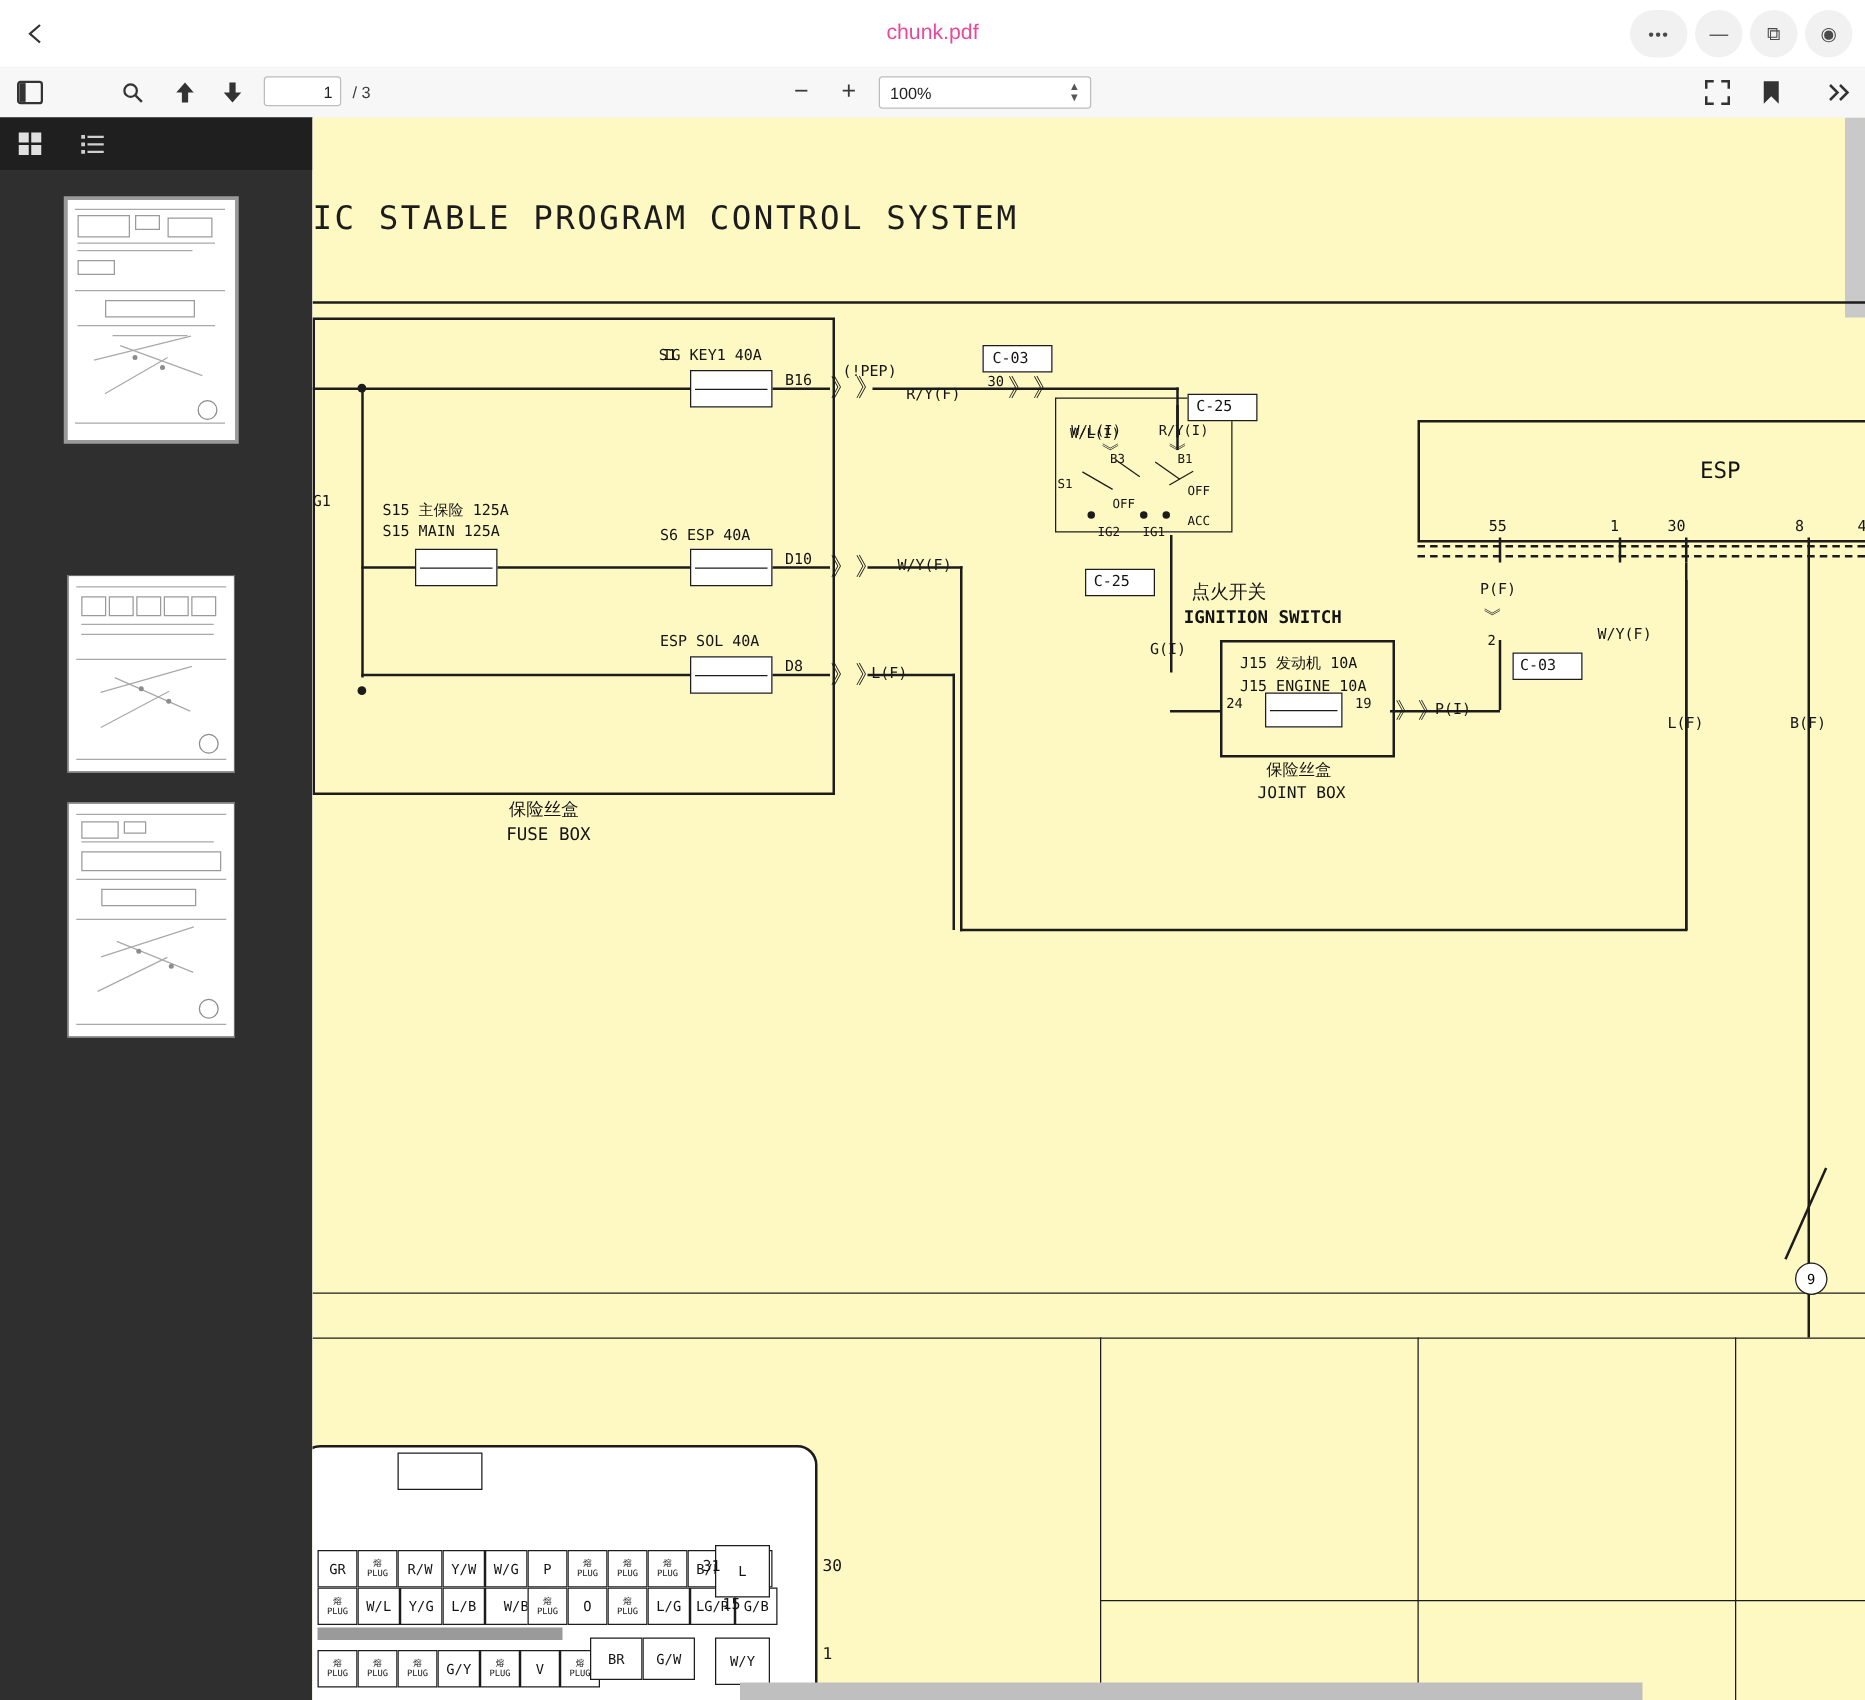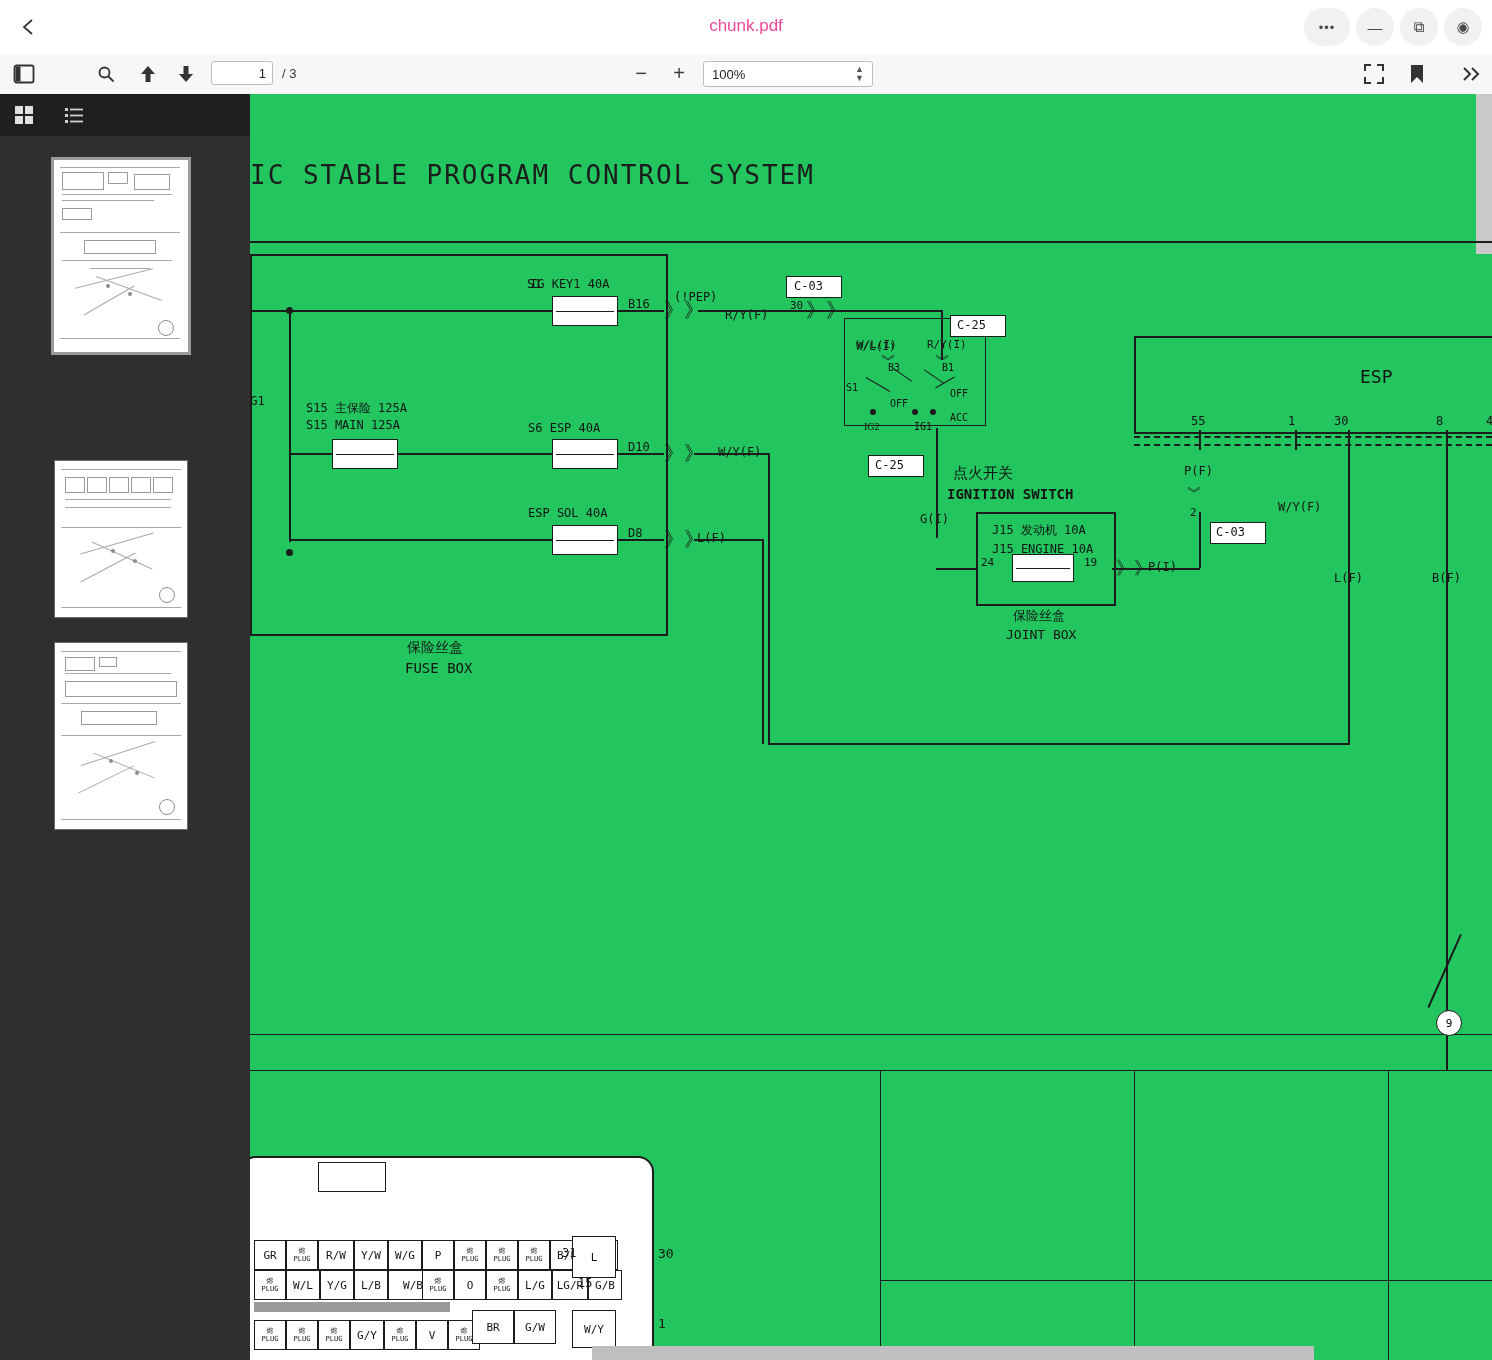--- a/index.html
+++ b/index.html
@@ -170,21 +170,21 @@
     position: absolute;
     top: 94px; left: 250px;
     width: 1242px; height: 1266px;
     background: #ffffff;
     overflow: hidden;
   }
   .page {
     position: absolute;
     top: 0; left: 0;
     width: 1242px; height: 1266px;
-    background: #22c55e;
+    background: #fef9c3;
   }
   .doc-title {
     position: absolute;
     left: 0px; top: 66px;
     font-family: "DejaVu Sans Mono", monospace;
     font-size: 26px;
     letter-spacing: 2px;
     color: #1c1c1c;
     white-space: nowrap;
   }
@@ -500,21 +500,21 @@
 
       <div class="conn-arrows" style="left:630px; top:258px; font-size:14px; transform:rotate(90deg);">》</div>
       <div class="conn-arrows" style="left:684px; top:258px; font-size:14px; transform:rotate(90deg);">》</div>
 
       <div class="lbl" style="left:638px; top:268px; font-size:10px;">B3</div>
       <div class="lbl" style="left:692px; top:268px; font-size:10px;">B1</div>
       <div class="lbl" style="left:596px; top:288px; font-size:10px;">S1</div>
       <div class="lbl" style="left:640px; top:304px; font-size:10px;">OFF</div>
       <div class="lbl" style="left:700px; top:294px; font-size:10px;">OFF</div>
       <div class="lbl" style="left:700px; top:318px; font-size:10px;">ACC</div>
-      <div class="lbl" style="left:614px; top:327px; font-size:10px;font-family:Liberation Serif, serif;">IG2</div>
+      <div class="lbl" style="left:628px; top:327px; font-size:10px;">IG2</div>
       <div class="lbl" style="left:664px; top:327px; font-size:10px;">IG1</div>
 
       <div class="wire" style="left:640px; top:280px; width:24px; height:1px; transform:rotate(35deg);"></div>
       <div class="wire" style="left:614px; top:290px; width:28px; height:1px; transform:rotate(30deg);"></div>
       <div class="wire" style="left:672px; top:282px; width:24px; height:1px; transform:rotate(35deg);"></div>
       <div class="wire" style="left:684px; top:288px; width:22px; height:1px; transform:rotate(-30deg);"></div>
       <div class="node" style="left:620px; top:315px; width:6px; height:6px;"></div>
       <div class="node" style="left:662px; top:315px; width:6px; height:6px;"></div>
       <div class="node" style="left:680px; top:315px; width:6px; height:6px;"></div>
 

